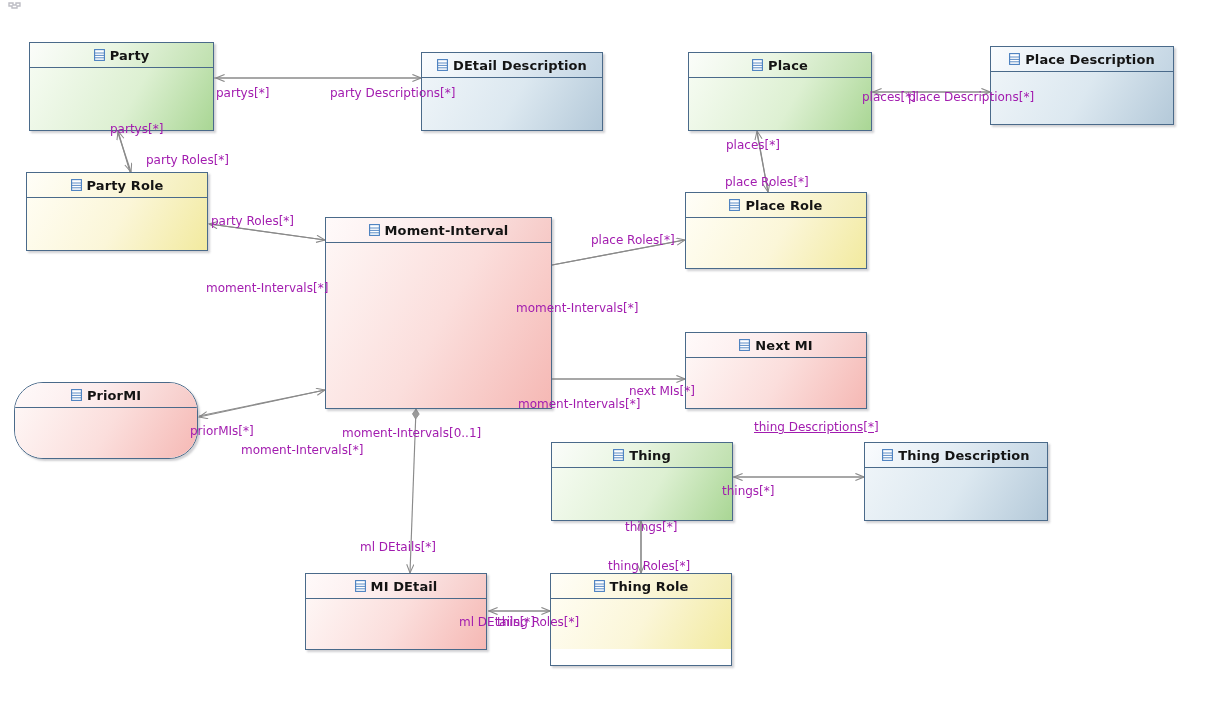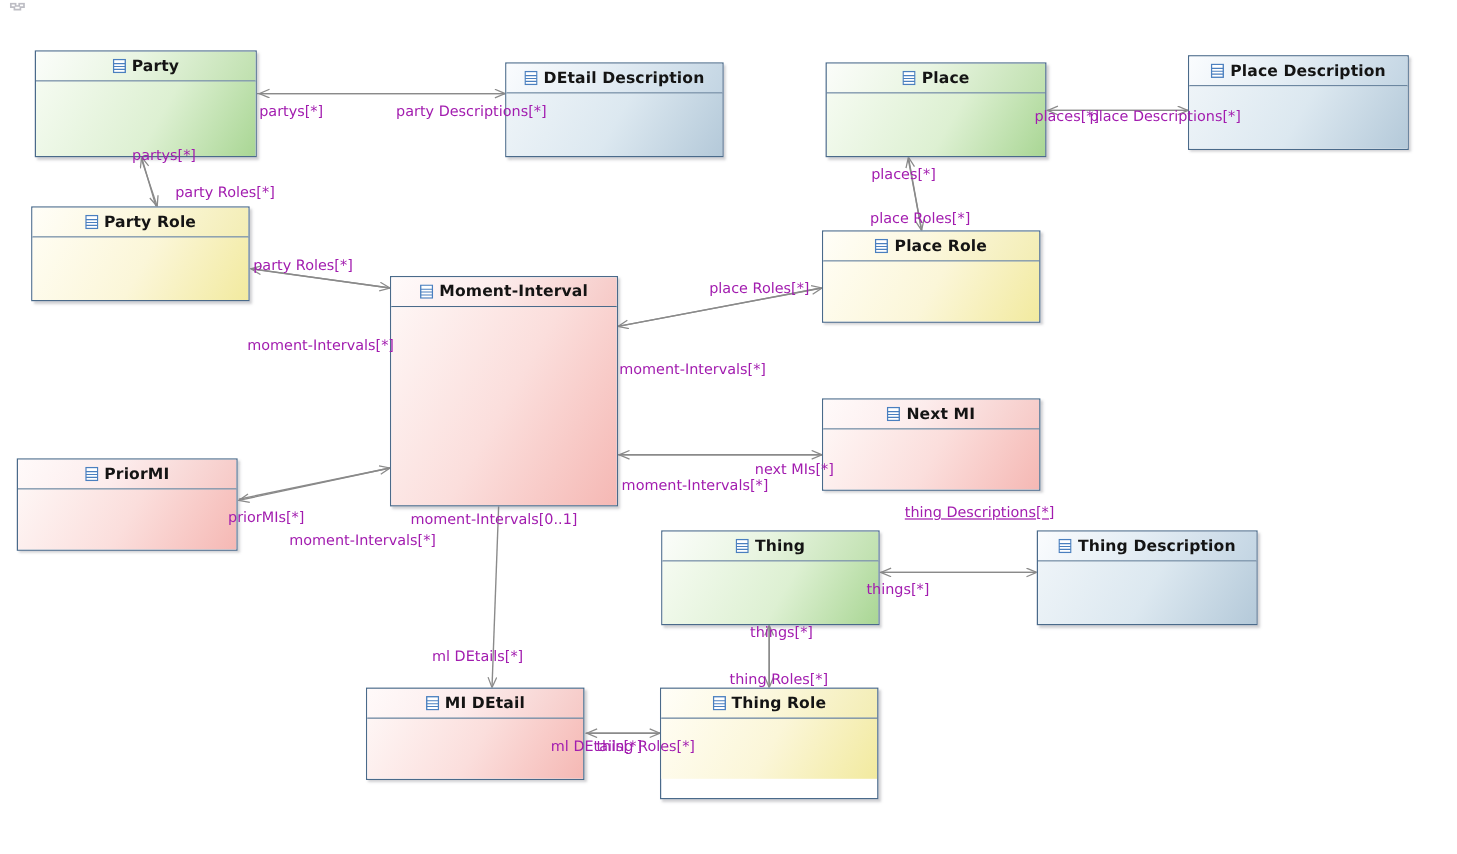--- a/index.html
+++ b/index.html
@@ -204,34 +204,34 @@
           <rect x="0.6" y="0.6" width="9.8" height="10.8" fill="#ffffff" stroke="#4a7fbf" stroke-width="1.1"></rect>
           <line x1="0.6" y1="4.0" x2="10.4" y2="4.0" stroke="#4a7fbf" stroke-width="0.9"></line>
           <line x1="0.6" y1="6.4" x2="10.4" y2="6.4" stroke="#4a7fbf" stroke-width="0.9"></line>
           <line x1="0.6" y1="8.8" x2="10.4" y2="8.8" stroke="#4a7fbf" stroke-width="0.9"></line>
         </svg>
         <span>Party Role</span>
       </div>
       <div class="uml-body" style="height:52px;"></div>
     </div>
 
-    <div class="uml-node theme-pink" style="left:325px;top:230px;width:190px;height:192px;">
+    <div class="uml-node theme-pink" style="left:325px;top:217px;width:227px;height:192px;">
       <div class="uml-header">
         <svg class="cls-icon" viewBox="0 0 11 12">
           <rect x="0.6" y="0.6" width="9.8" height="10.8" fill="#ffffff" stroke="#4a7fbf" stroke-width="1.1"></rect>
           <line x1="0.6" y1="4.0" x2="10.4" y2="4.0" stroke="#4a7fbf" stroke-width="0.9"></line>
           <line x1="0.6" y1="6.4" x2="10.4" y2="6.4" stroke="#4a7fbf" stroke-width="0.9"></line>
           <line x1="0.6" y1="8.8" x2="10.4" y2="8.8" stroke="#4a7fbf" stroke-width="0.9"></line>
         </svg>
         <span>Moment-Interval</span>
       </div>
       <div class="uml-body" style="height:165px;"></div>
     </div>
 
-    <div class="uml-node theme-pink" style="left:14px;top:382px;width:184px;height:77px;">
+    <div class="uml-node theme-pink" style="left:14px;top:382px;width:184px;height:77px;border-radius:29px;">
       <div class="uml-header">
         <svg class="cls-icon" viewBox="0 0 11 12">
           <rect x="0.6" y="0.6" width="9.8" height="10.8" fill="#ffffff" stroke="#4a7fbf" stroke-width="1.1"></rect>
           <line x1="0.6" y1="4.0" x2="10.4" y2="4.0" stroke="#4a7fbf" stroke-width="0.9"></line>
           <line x1="0.6" y1="6.4" x2="10.4" y2="6.4" stroke="#4a7fbf" stroke-width="0.9"></line>
           <line x1="0.6" y1="8.8" x2="10.4" y2="8.8" stroke="#4a7fbf" stroke-width="0.9"></line>
         </svg>
         <span>PriorMI</span>
       </div>
       <div class="uml-body" style="height:50px;"></div>

